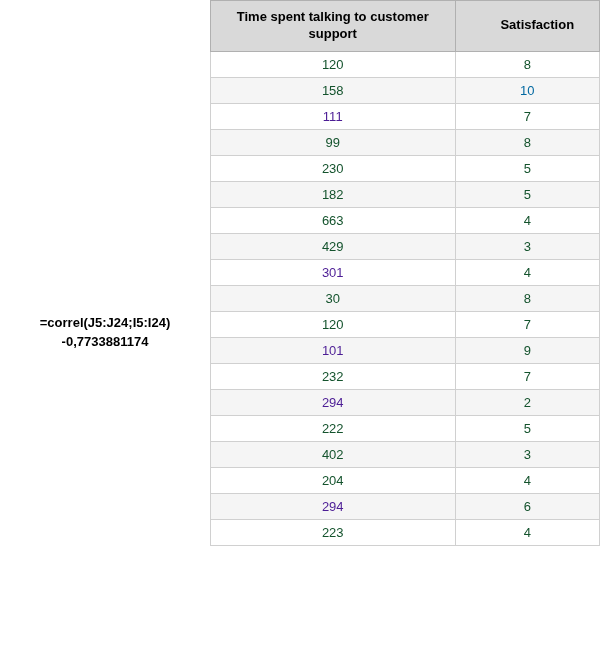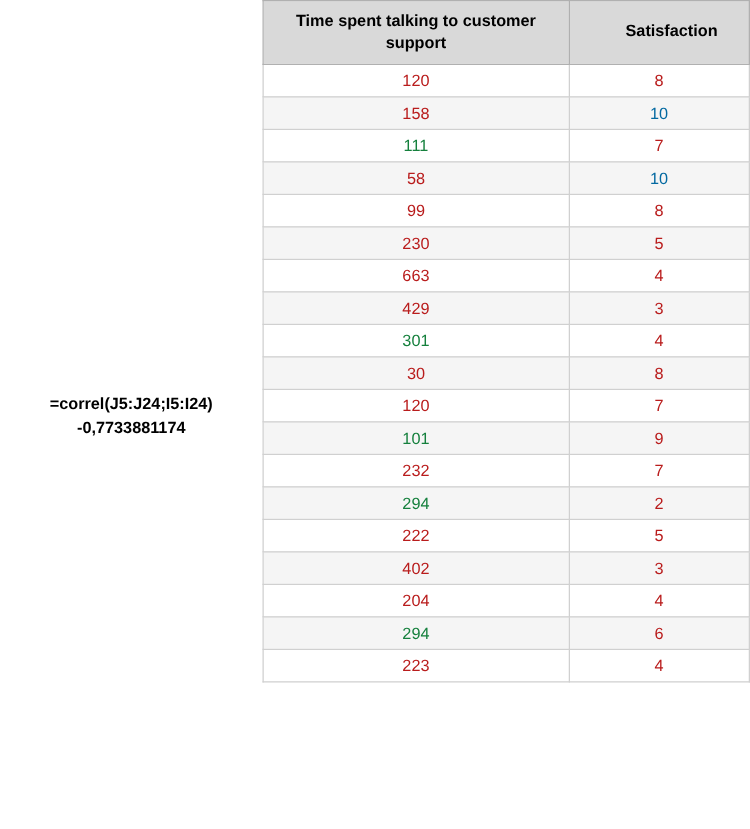--- a/index.html
+++ b/index.html
@@ -68,32 +68,32 @@
       background-color: #f5f5f5;
     }
     tbody tr:nth-child(odd) {
       background-color: #ffffff;
     }
     tbody tr td {
       border: 1px solid #d0d0d0;
       padding: 5px 16px;
       text-align: center;
       font-size: 13px;
-      color: #b91c1c;
+      color: #14532d;
     }
     .col-time {
       width: 220px;
     }
     .col-satisfaction {
       width: 130px;
       padding-left: 32px;
     }
     
     .orange {
-      color: #15803d;
+      color: #4c1d95;
     }
     .blue {
       color: #0369a1;
     }
   </style>
 </head>
 <body>
 
 <div class="page-container">
   <div class="left-panel">
@@ -116,29 +116,29 @@
           </tr>
           <tr>
             <td>158</td>
             <td class="blue">10</td>
           </tr>
           <tr>
             <td class="orange">111</td>
             <td>7</td>
           </tr>
           <tr>
-            <td>58</td>
-            <td class="blue">10</td>
-          </tr>
-          <tr>
             <td>99</td>
             <td>8</td>
           </tr>
           <tr>
             <td>230</td>
+            <td>5</td>
+          </tr>
+          <tr>
+            <td>182</td>
             <td>5</td>
           </tr>
           <tr>
             <td>663</td>
             <td>4</td>
           </tr>
           <tr>
             <td>429</td>
             <td>3</td>
           </tr>

